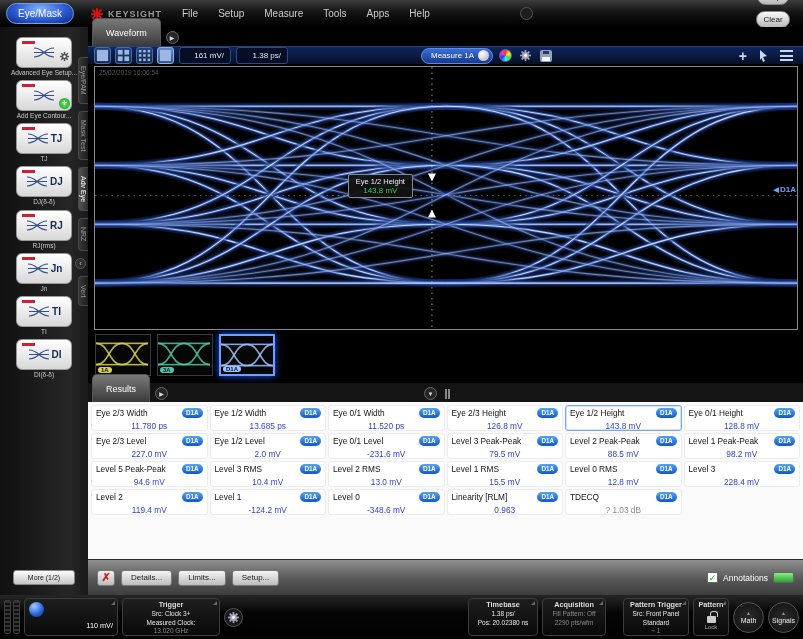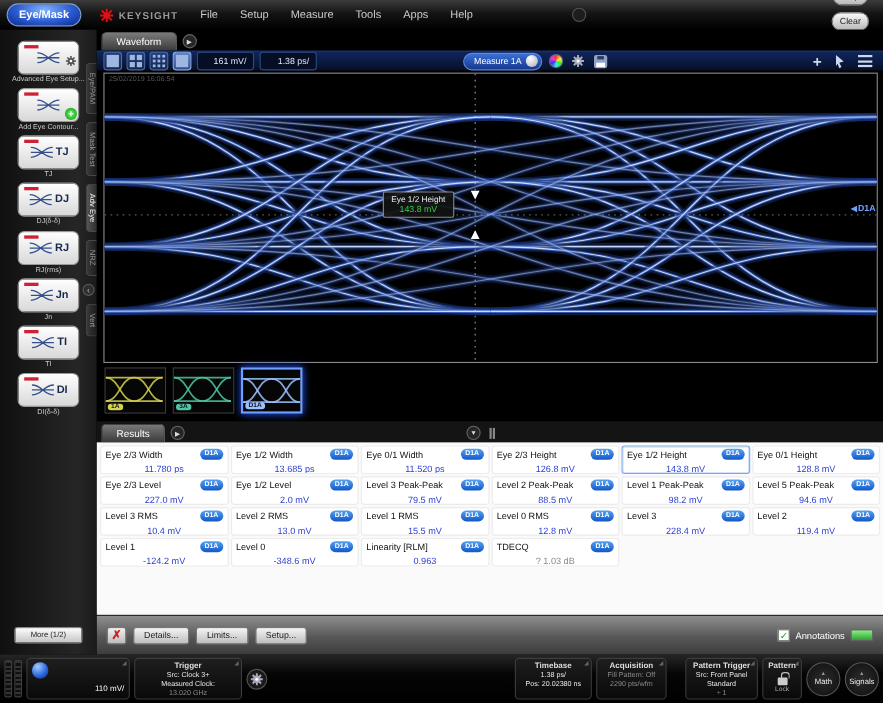--- a/index.html
+++ b/index.html
@@ -2,21 +2,21 @@
 <html><head>
 <meta charset="utf-8">
 <style>
   * { margin:0; padding:0; box-sizing:border-box; font-family:"Liberation Sans", sans-serif; }
   html,body { width:803px; height:639px; background:#000; overflow:hidden; position:relative; }
 
   
   .titlebar { position:absolute; top:0; left:0; width:803px; height:27px;
     background:linear-gradient(#3c3c3c,#141414 45%,#000); display:flex; align-items:center; padding:0 6px; }
   .mode-btn { width:68px; height:21px; border-radius:11px; border:1px solid #7d9fd6; color:#fff;
-    font-size:10px; font-weight:bold; display:flex; align-items:center; justify-content:center;
+    font-size:10px; font-weight:normal; display:flex; align-items:center; justify-content:center;
     background:radial-gradient(ellipse at 50% 25%, #7fb2ff, #2b5ad0 55%, #0a2a8a); }
   .brand { display:flex; align-items:center; gap:4px; margin-left:16px; }
   .brand-name { color:#999; font-size:9px; font-weight:bold; letter-spacing:1px; }
   .menus { display:flex; margin-left:10px; }
   .menu-item { color:#ccc; font-size:10px; margin:0 10px; cursor:default; }
   .touch-icon { width:13px; height:13px; border-radius:50%; background:#1d1d1d; border:1px solid #555; margin-left:80px; }
   .tb-buttons { display:flex; align-items:center; gap:6px; margin-left:auto;flex-direction:column; }
   .pill { border:1px solid #888; border-radius:9px; background:linear-gradient(#fafafa,#b9b9b9);
     color:#222; font-size:8px; height:17px; display:flex; align-items:center; justify-content:center; }
   .pill.autoscale { width:38px; font-size:6.3px; line-height:1.05; text-align:center; white-space:normal; padding:0 2px; }
@@ -46,21 +46,21 @@
   .sidebar-tabs { position:absolute; right:0; top:30px; width:14px; display:flex; flex-direction:column; gap:7px; align-items:flex-end; }
   .vtab { writing-mode:vertical-rl; font-size:7px; color:#999; padding:8px 1px;
     background:linear-gradient(90deg,#383838,#1c1c1c); border:1px solid #484848; border-right:none; border-radius:4px 0 0 4px; }
   .vtab.active { color:#fff; background:linear-gradient(90deg,#555,#2d2d2d); }
   .collapse-circle { width:11px; height:11px; border-radius:50%; background:#2e2e2e; border:1px solid #585858;
     color:#bbb; font-size:8px; line-height:9px; text-align:center; margin-right:2px; }
 
   
   .main { position:absolute; top:27px; left:88px; width:715px; height:568px; background:#000; display:flex; flex-direction:column; }
   .tabrow { height:19px; display:flex; align-items:flex-end; padding-left:4px; }
-  .panel-tab { height:17px; padding:0 13px; background:linear-gradient(#7a7a7a,#3a3a3a); color:#fff;
+  .panel-tab { height:28px; padding:0 13px; background:linear-gradient(#7a7a7a,#3a3a3a); color:#fff;
     font-size:9px; border:1px solid #555; border-bottom:none; border-radius:5px 5px 0 0; display:flex; align-items:center; }
   .play-circle { width:13px; height:13px; border-radius:50%; background:#262626; border:1px solid #666;
     color:#ddd; font-size:6px; display:flex; align-items:center; justify-content:center; margin:0 0 2px 5px; }
   .play-circle::before { content:"▶"; }
 
   .toolbar { height:18px; background:linear-gradient(#10255c,#0a1a40 55%,#061026);
     border-top:1px solid #24407a; display:flex; align-items:center; padding:0 6px; gap:5px; }
   .gridbtn { width:17px; height:17px; border:1px solid #4a6aa8; border-radius:3px;
     background:linear-gradient(#23407c,#14294f); display:flex; align-items:center; justify-content:center; }
   .gridbtn.active { background:linear-gradient(#5d83c8,#2d4f8f); border-color:#8fb0e8; }
@@ -617,20 +617,27 @@
           </div>
           <div class="cell">
             <div class="cell-top">
               <span class="cell-name">Eye 1/2 Level</span>
               <span class="badge">D1A</span>
             </div>
             <div class="cell-value">2.0 mV</div>
           </div>
           <div class="cell">
             <div class="cell-top">
+              <span class="cell-name">Eye 0/1 Level</span>
+              <span class="badge">D1A</span>
+            </div>
+            <div class="cell-value">-231.6 mV</div>
+          </div>
+          <div class="cell">
+            <div class="cell-top">
               <span class="cell-name">Level 3 Peak-Peak</span>
               <span class="badge">D1A</span>
             </div>
             <div class="cell-value">79.5 mV</div>
           </div>
           <div class="cell">
             <div class="cell-top">
               <span class="cell-name">Level 2 Peak-Peak</span>
               <span class="badge">D1A</span>
             </div>

